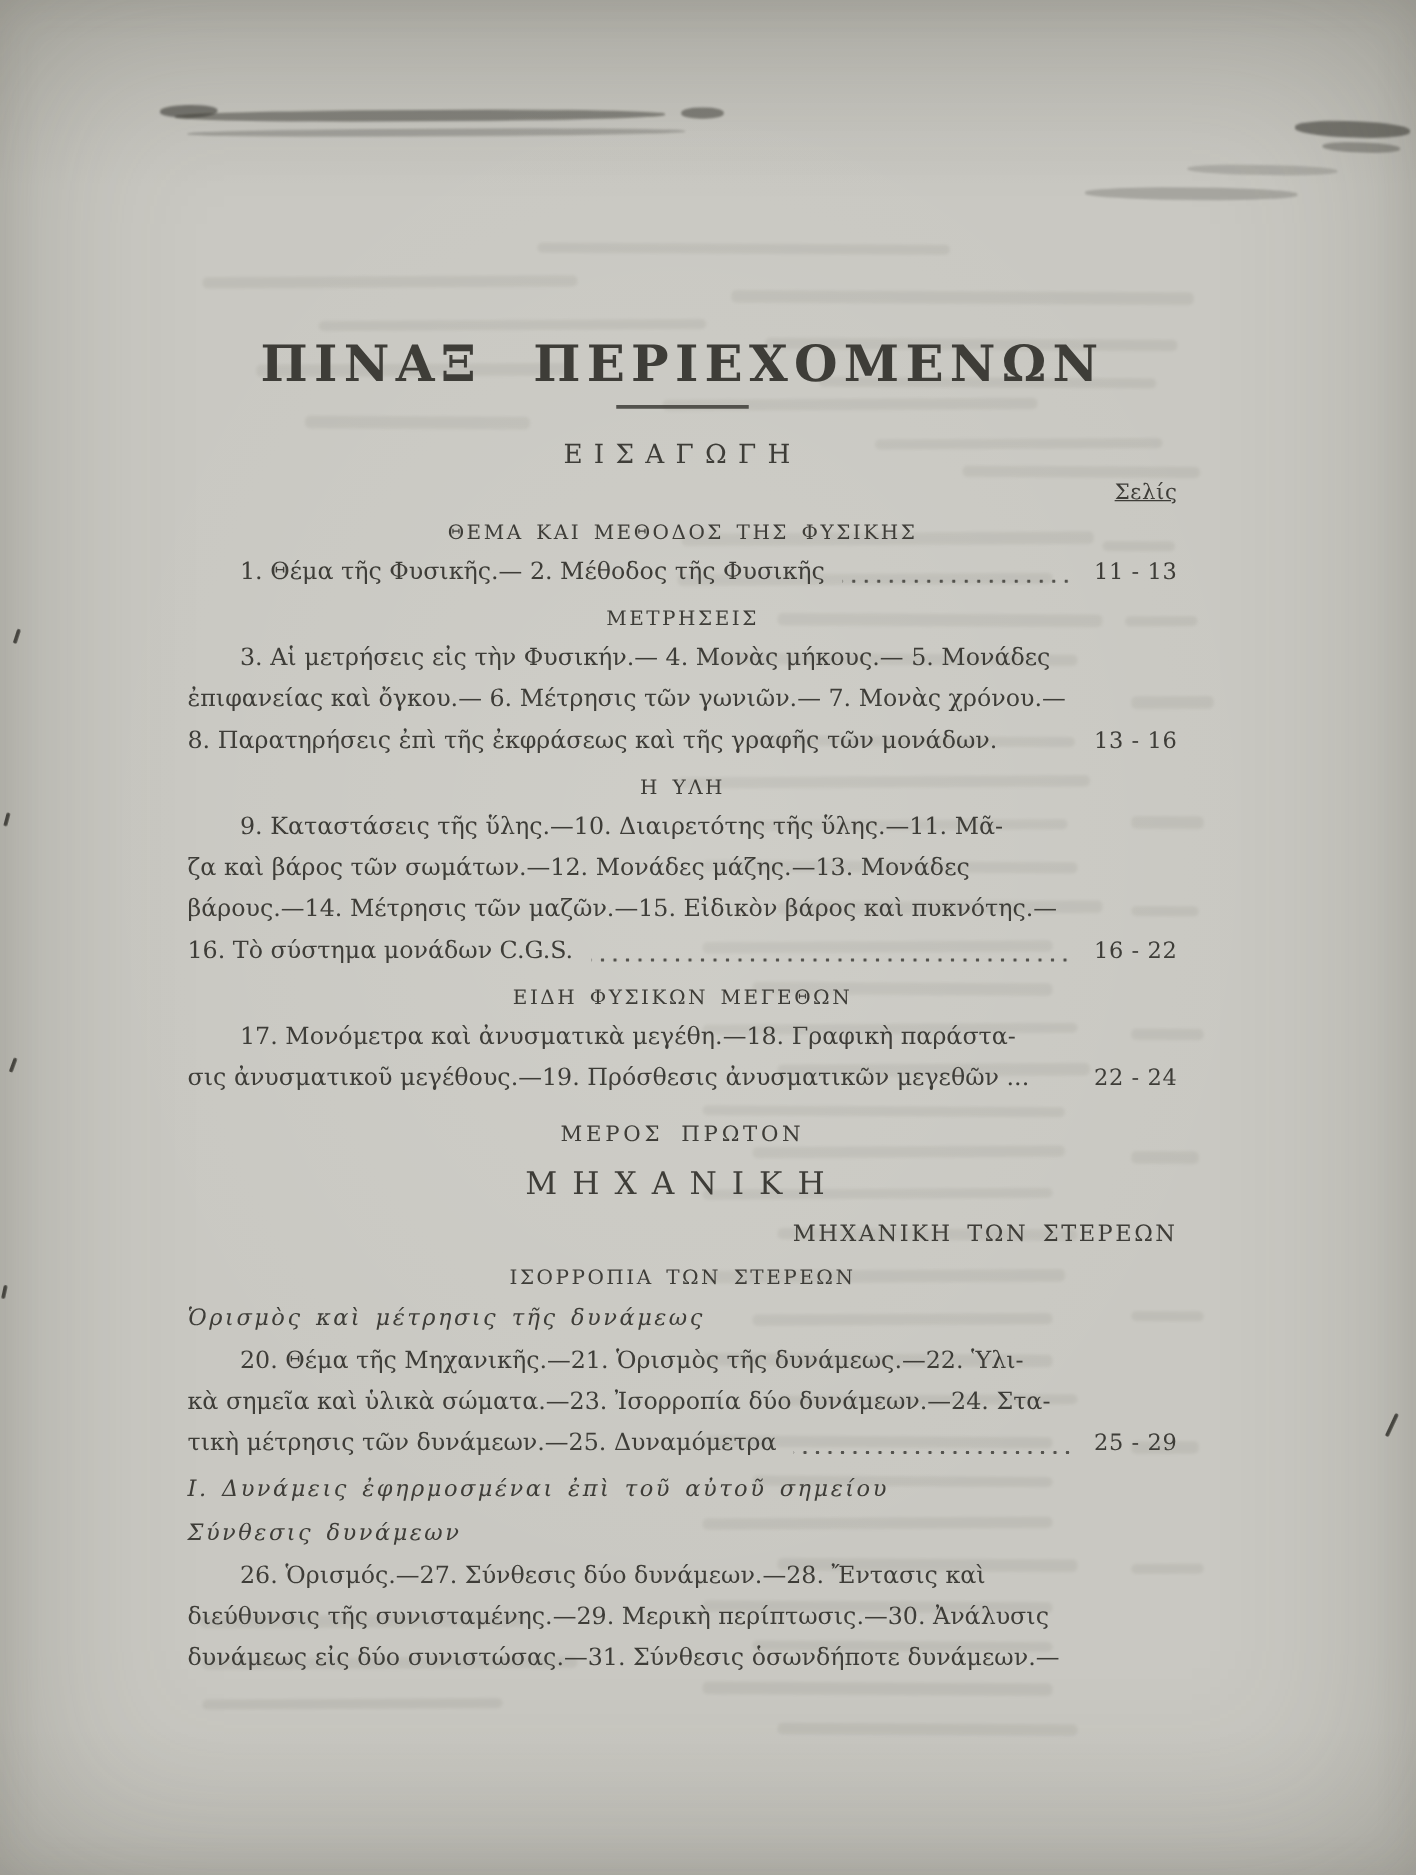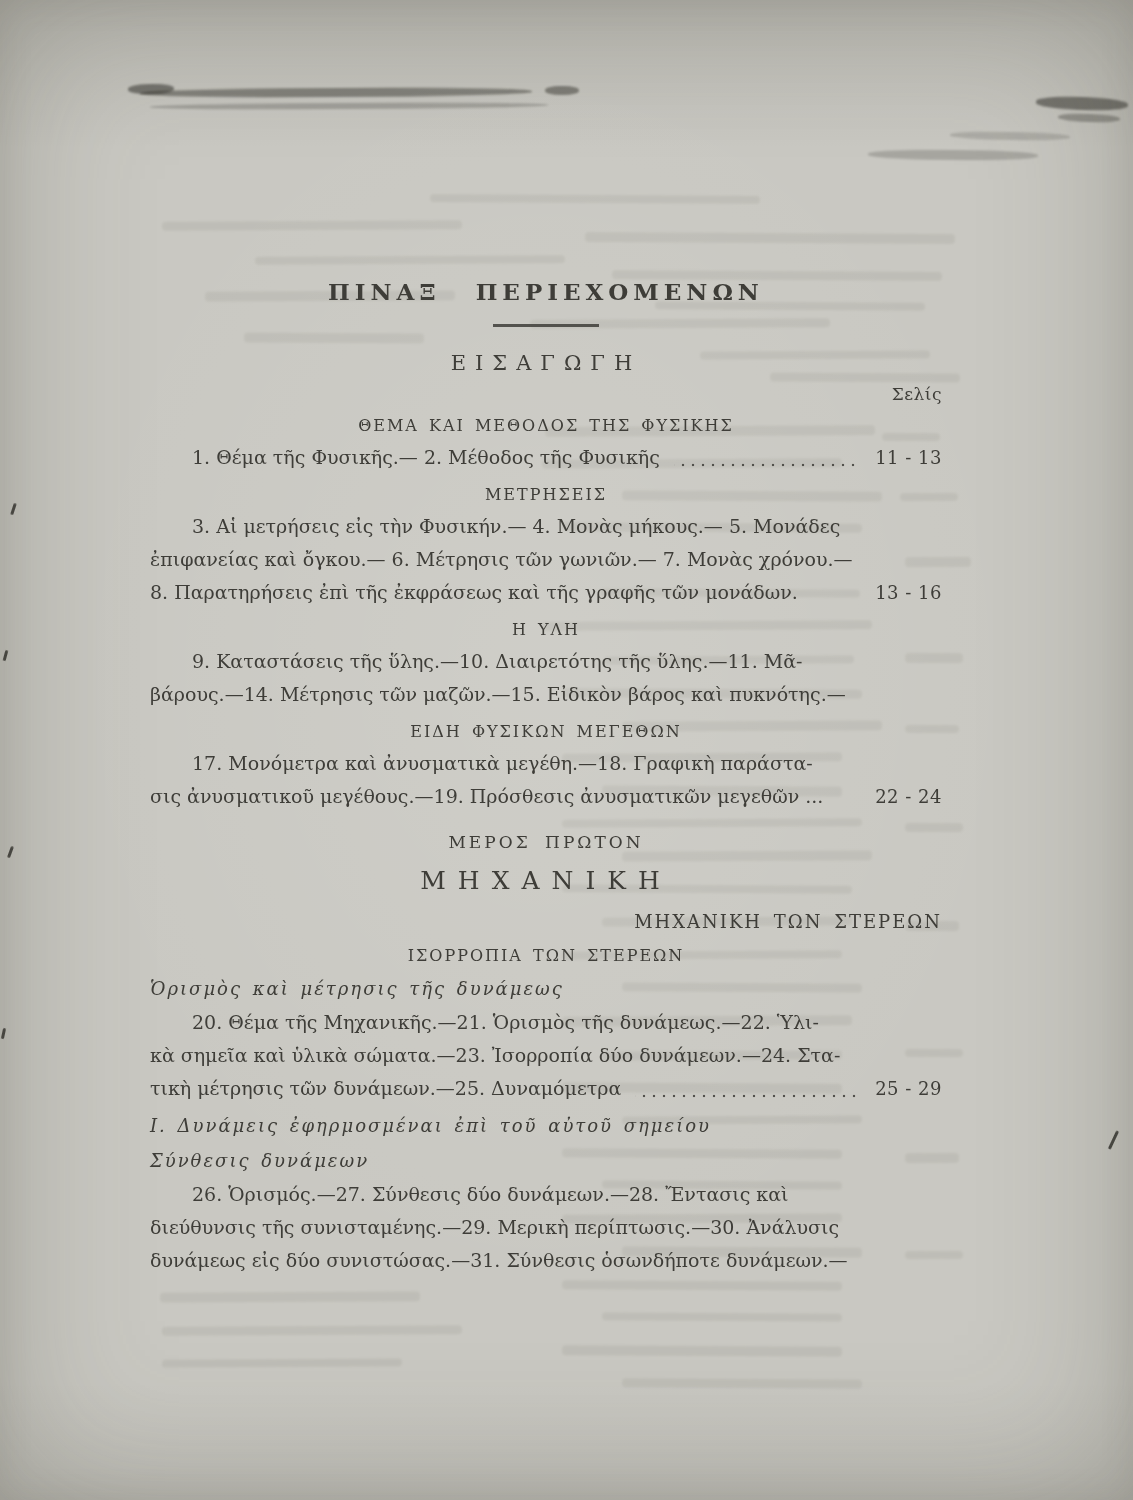--- a/index.html
+++ b/index.html
@@ -36,30 +36,30 @@
     filter:blur(1px);
   }
   .speck{
     position:absolute;background:#1e1d19;border-radius:2px;width:3px;opacity:0.75;
     filter:blur(0.3px);
   }
 
   .content{position:absolute;left:150px;top:272px;width:792px;z-index:2;}
 
   .title{
-    margin:0;text-align:center;font-size:23px;font-weight:bold;
+    margin:0;text-align:center;font-size:40px;font-weight:bold;
     letter-spacing:5px;word-spacing:22px;line-height:40px;color:var(--ink);
   }
   .title-rule{width:106px;height:3px;background:var(--ink);margin:12px auto 0;opacity:0.85;}
 
   .intro{
     margin:22px 0 0;text-align:center;font-size:21px;font-weight:normal;
     letter-spacing:9px;line-height:28px;
   }
-  .selis{margin-top:6px;text-align:right;font-size:17px;line-height:22px;letter-spacing:0.5px;}
+  .selis{margin-top:6px;text-align:right;font-size:17px;line-height:22px;letter-spacing:0.5px;text-decoration:underline;}
 
   .sec{margin:9px 0 2px;text-align:center;font-size:16px;letter-spacing:2px;line-height:24px;word-spacing:3px;}
   .part{margin:16px 0 0;text-align:center;font-size:17px;letter-spacing:3px;line-height:26px;word-spacing:6px;}
   .mech{margin:9px 0 0;text-align:center;font-size:25px;letter-spacing:12px;line-height:34px;}
   .secL{margin:11px 0 0;text-align:right;font-size:18px;letter-spacing:2px;line-height:26px;word-spacing:4px;}
   .ital{margin:7px 0 2px;font-size:18px;font-style:italic;letter-spacing:2px;line-height:28px;word-spacing:3px;}
 
   .entry{margin:3px 0 3px;font-size:19px;}
   .l{line-height:33px;white-space:nowrap;}
   .l.first{padding-left:42px;}
@@ -169,21 +169,27 @@
           <div class="l">ἐπιφανείας καὶ ὄγκου.— 6. Μέτρησις τῶν γωνιῶν.— 7. Μονὰς χρόνου.—</div>
           <div class="l last">
             <div class="txt">8. Παρατηρήσεις ἐπὶ τῆς ἐκφράσεως καὶ τῆς γραφῆς τῶν μονάδων.</div>
             <div class="lead blank"></div>
             <div class="pg">13 - 16</div>
           </div>
         </div>
         <div class="sec">Η ΥΛΗ</div>
         <div class="entry">
           <div class="l first">9. Καταστάσεις τῆς ὕλης.—10. Διαιρετότης τῆς ὕλης.—11. Μᾶ-</div>
+          <div class="l">ζα καὶ βάρος τῶν σωμάτων.—12. Μονάδες μάζης.—13. Μονάδες</div>
           <div class="l">βάρους.—14. Μέτρησις τῶν μαζῶν.—15. Εἰδικὸν βάρος καὶ πυκνότης.—</div>
+          <div class="l last">
+            <div class="txt">16. Τὸ σύστημα μονάδων C.G.S.</div>
+            <div class="lead"></div>
+            <div class="pg">16 - 22</div>
+          </div>
         </div>
         <div class="sec">ΕΙΔΗ ΦΥΣΙΚΩΝ ΜΕΓΕΘΩΝ</div>
         <div class="entry">
           <div class="l first">17. Μονόμετρα καὶ ἀνυσματικὰ μεγέθη.—18. Γραφικὴ παράστα-</div>
           <div class="l last">
             <div class="txt">σις ἀνυσματικοῦ μεγέθους.—19. Πρόσθεσις ἀνυσματικῶν μεγεθῶν ...</div>
             <div class="lead blank"></div>
             <div class="pg">22 - 24</div>
           </div>
         </div>

